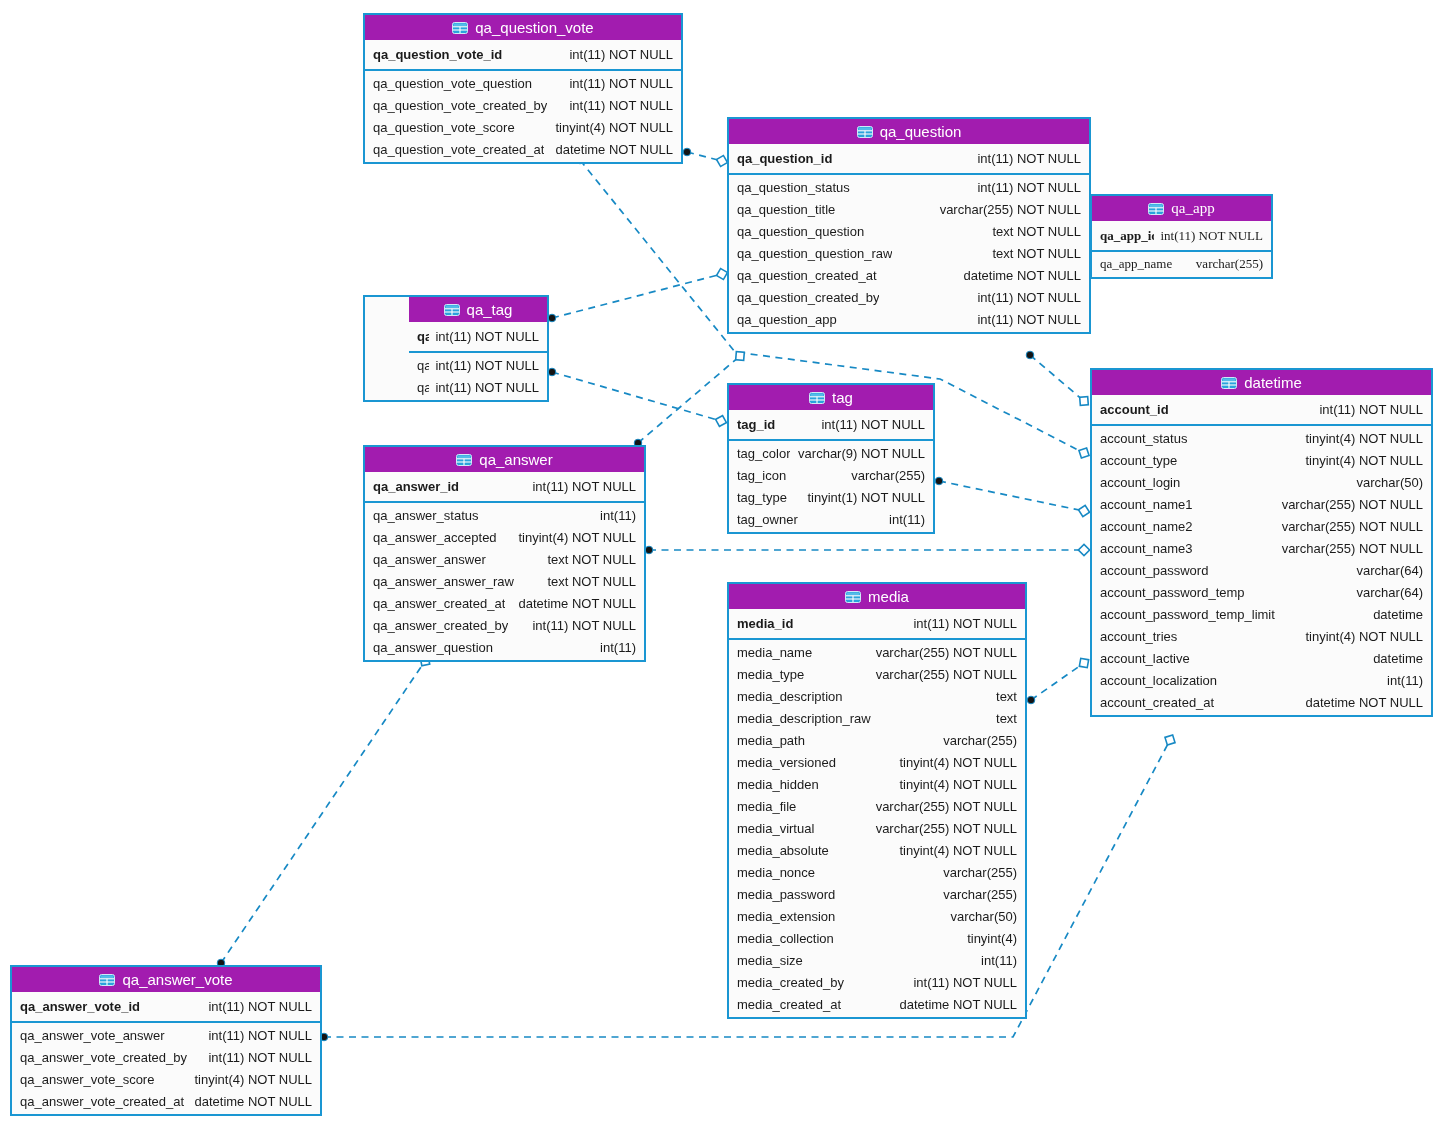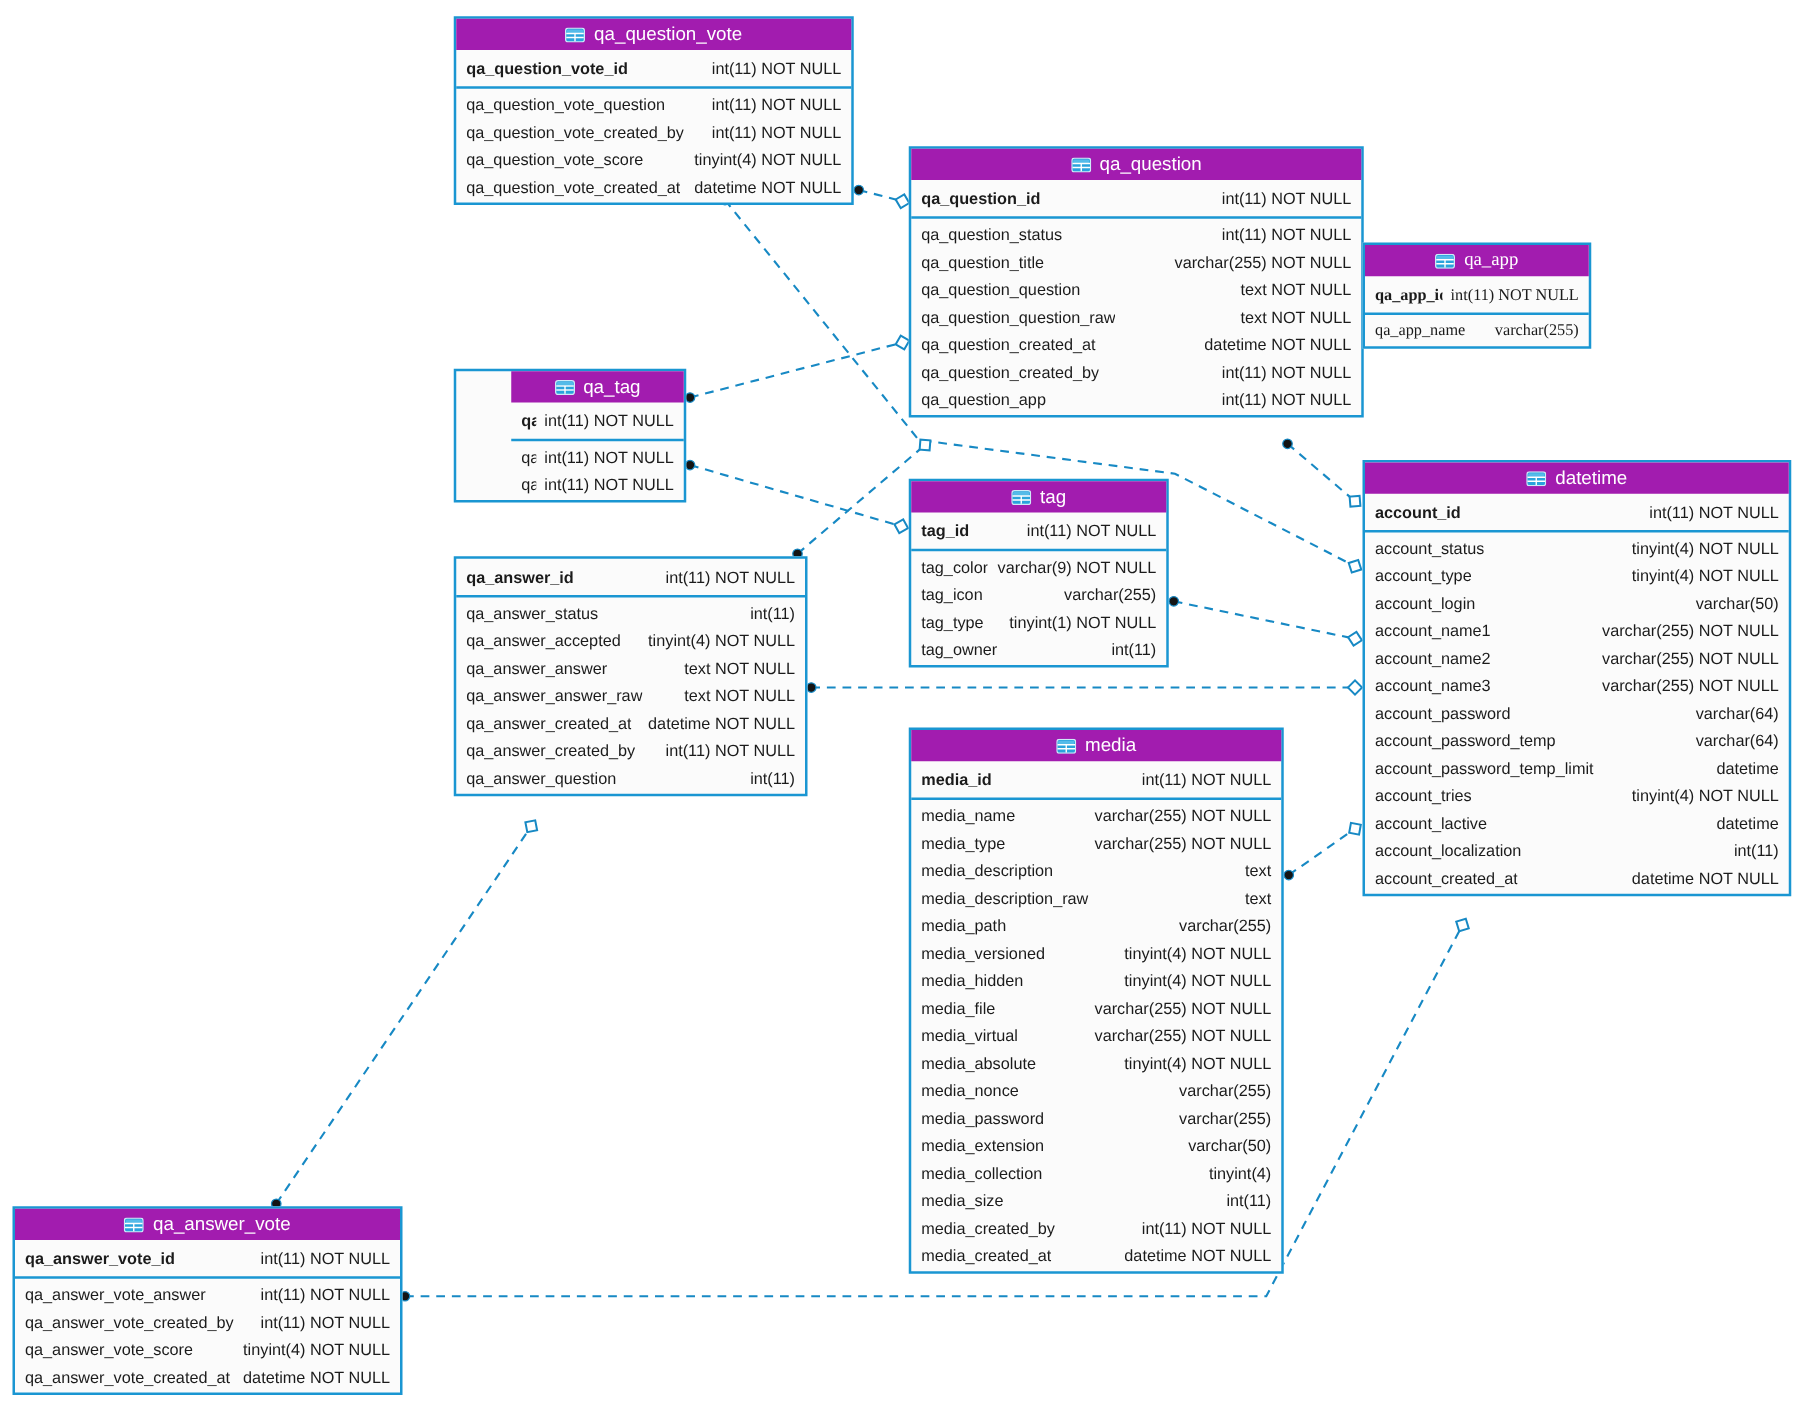--- a/index.html
+++ b/index.html
@@ -289,20 +289,32 @@
           <span class="fname">tag_type</span>
           <span class="ftype">tinyint(1) NOT NULL</span>
         </div>
         <div class="row">
           <span class="fname">tag_owner</span>
           <span class="ftype">int(11)</span>
         </div>
       </div>
     </div>
     <div class="db-table" style="left: 363px; top: 445px; width: 283px;">
+      <div class="thead">
+        <span class="ticon">
+          <svg width="16" height="12" viewBox="0 0 16 12">
+            <rect x="0.5" y="0.5" width="15" height="11" rx="2" fill="#2aa3dc" stroke="#cfeaf8" stroke-width="1"></rect>
+            <rect x="1.5" y="1.5" width="13" height="2.8" rx="1" fill="#54bbe9"></rect>
+            <line x1="1" y1="4.8" x2="15" y2="4.8" stroke="#ffffff" stroke-width="1.1"></line>
+            <line x1="8" y1="4.8" x2="8" y2="11" stroke="#ffffff" stroke-width="1.1"></line>
+            <line x1="1" y1="8" x2="15" y2="8" stroke="#ffffff" stroke-width="1.1"></line>
+          </svg>
+        </span>
+        <span>qa_answer</span>
+      </div>
       <div class="row pkrow">
         <span class="fname">qa_answer_id</span>
         <span class="ftype">int(11) NOT NULL</span>
       </div>
       <div class="rows">
         <div class="row">
           <span class="fname">qa_answer_status</span>
           <span class="ftype">int(11)</span>
         </div>
         <div class="row">

